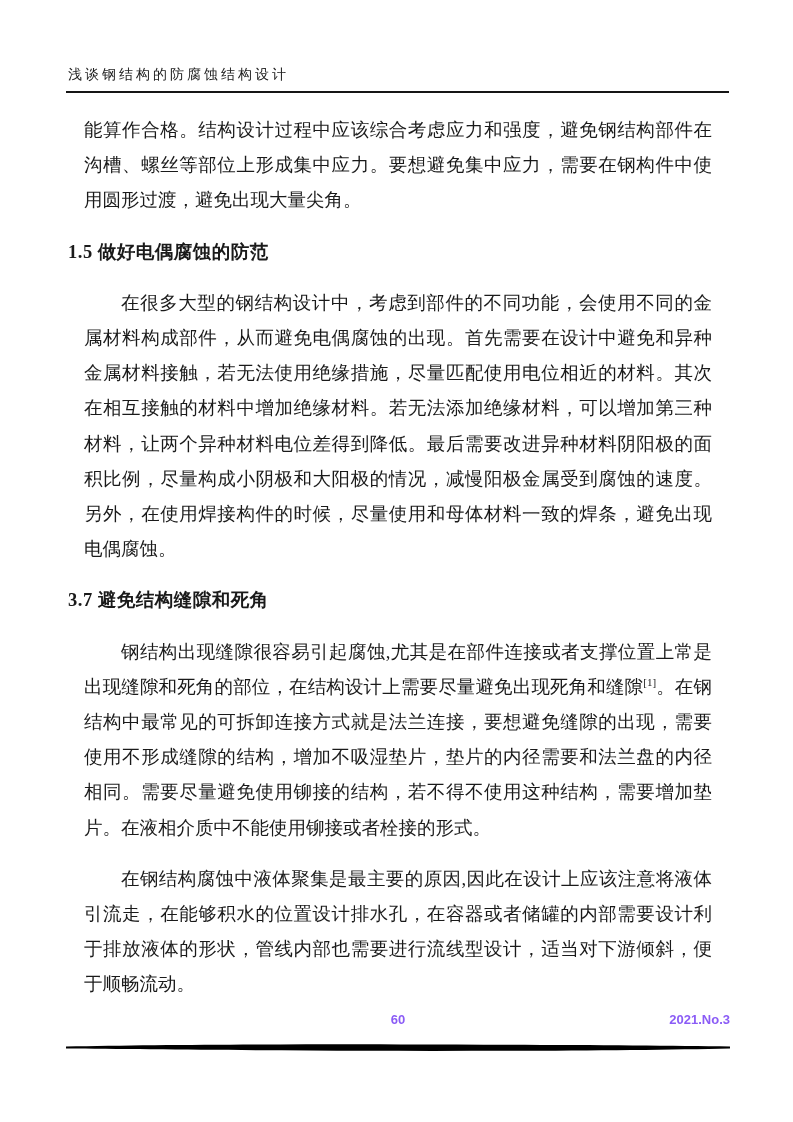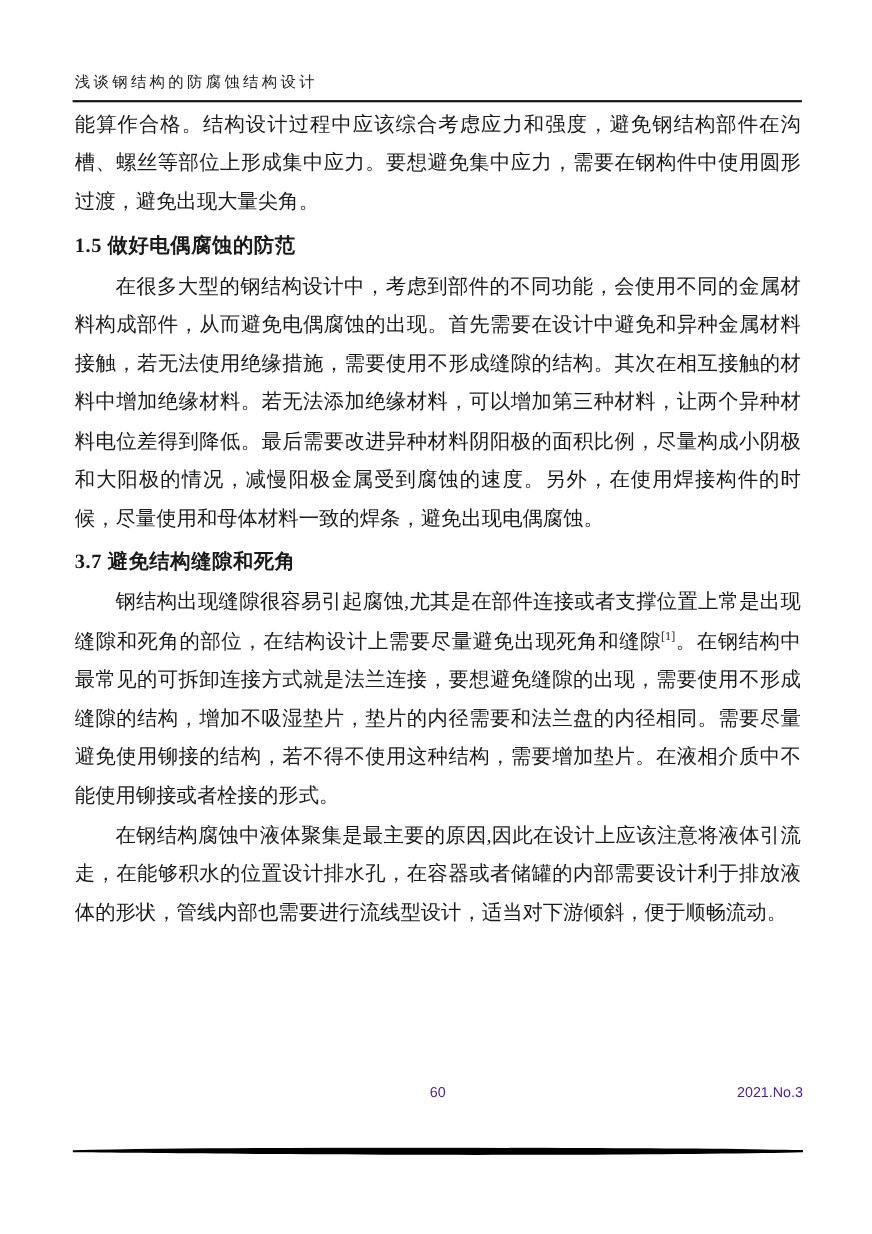--- a/index.html
+++ b/index.html
@@ -32,21 +32,21 @@
   .body-text {
     position: absolute;
     top: 97px;
     left: 68px;
     width: 660px;
     font-size: 18.5px;
     line-height: 35.2px;
     text-align: justify;
   }
   .body-text p {
-    margin: 0;
+    margin: 16px;
     text-indent: 2em;
   }
   .body-text p.continuation { text-indent: 0; }
   .body-text h2 {
     font-size: 18.5px;
     font-weight: bold;
     line-height: 35.2px;
     margin: 4px 0 2px 0;
     text-align: left;
     letter-spacing: 0.5px;
@@ -58,27 +58,28 @@
   }
   .foot-rule {
     position: absolute;
     top: 1038px;
     left: 66px;
     width: 664px;
     height: 8px;
   }
   .foot-row {
     position: absolute;
-    top: 985px;
+    top: 1012px;
     left: 66px;
     width: 664px;
     height: 18px;
     font-family: "Liberation Sans", "DejaVu Sans", sans-serif;
     font-size: 13px;
-    color: #4c1d95;
+    color: #8b5cf6;
+    font-weight: bold;
   }
   .page-number {
     position: absolute;
     left: 0;
     width: 100%;
     text-align: center;
   }
   .issue-number {
     position: absolute;
     right: 0;
@@ -93,21 +94,21 @@
   <div class="running-head">浅谈钢结构的防腐蚀结构设计</div>
 
   <div class="head-rule"></div>
 
   <div class="body-text">
 
     <p class="continuation">能算作合格。结构设计过程中应该综合考虑应力和强度，避免钢结构部件在沟槽、螺丝等部位上形成集中应力。要想避免集中应力，需要在钢构件中使用圆形过渡，避免出现大量尖角。</p>
 
     <h2>1.5 做好电偶腐蚀的防范</h2>
 
-    <p>在很多大型的钢结构设计中，考虑到部件的不同功能，会使用不同的金属材料构成部件，从而避免电偶腐蚀的出现。首先需要在设计中避免和异种金属材料接触，若无法使用绝缘措施，需要使用不形成缝隙的结构。其次在相互接触的材料中增加绝缘材料。若无法添加绝缘材料，可以增加第三种材料，让两个异种材料电位差得到降低。最后需要改进异种材料阴阳极的面积比例，尽量构成小阴极和大阳极的情况，减慢阳极金属受到腐蚀的速度。另外，在使用焊接构件的时候，尽量使用和母体材料一致的焊条，避免出现电偶腐蚀。</p>
+    <p>在很多大型的钢结构设计中，考虑到部件的不同功能，会使用不同的金属材料构成部件，从而避免电偶腐蚀的出现。首先需要在设计中避免和异种金属材料接触，若无法使用绝缘措施，尽量匹配使用电位相近的材料。其次在相互接触的材料中增加绝缘材料。若无法添加绝缘材料，可以增加第三种材料，让两个异种材料电位差得到降低。最后需要改进异种材料阴阳极的面积比例，尽量构成小阴极和大阳极的情况，减慢阳极金属受到腐蚀的速度。另外，在使用焊接构件的时候，尽量使用和母体材料一致的焊条，避免出现电偶腐蚀。</p>
 
     <h2>3.7 避免结构缝隙和死角</h2>
 
     <p><span>钢结构出现缝隙很容易引起腐蚀,尤其是在部件连接或者支撑位置上常是出现缝隙和死角的部位，在结构设计上需要尽量避免出现死角和缝隙</span><sup class="ref">[1]</sup><span>。在钢结构中最常见的可拆卸连接方式就是法兰连接，要想避免缝隙的出现，需要使用不形成缝隙的结构，增加不吸湿垫片，垫片的内径需要和法兰盘的内径相同。需要尽量避免使用铆接的结构，若不得不使用这种结构，需要增加垫片。在液相介质中不能使用铆接或者栓接的形式。</span></p>
 
 
     <p>在钢结构腐蚀中液体聚集是最主要的原因,因此在设计上应该注意将液体引流走，在能够积水的位置设计排水孔，在容器或者储罐的内部需要设计利于排放液体的形状，管线内部也需要进行流线型设计，适当对下游倾斜，便于顺畅流动。</p>
 
   </div>
 

